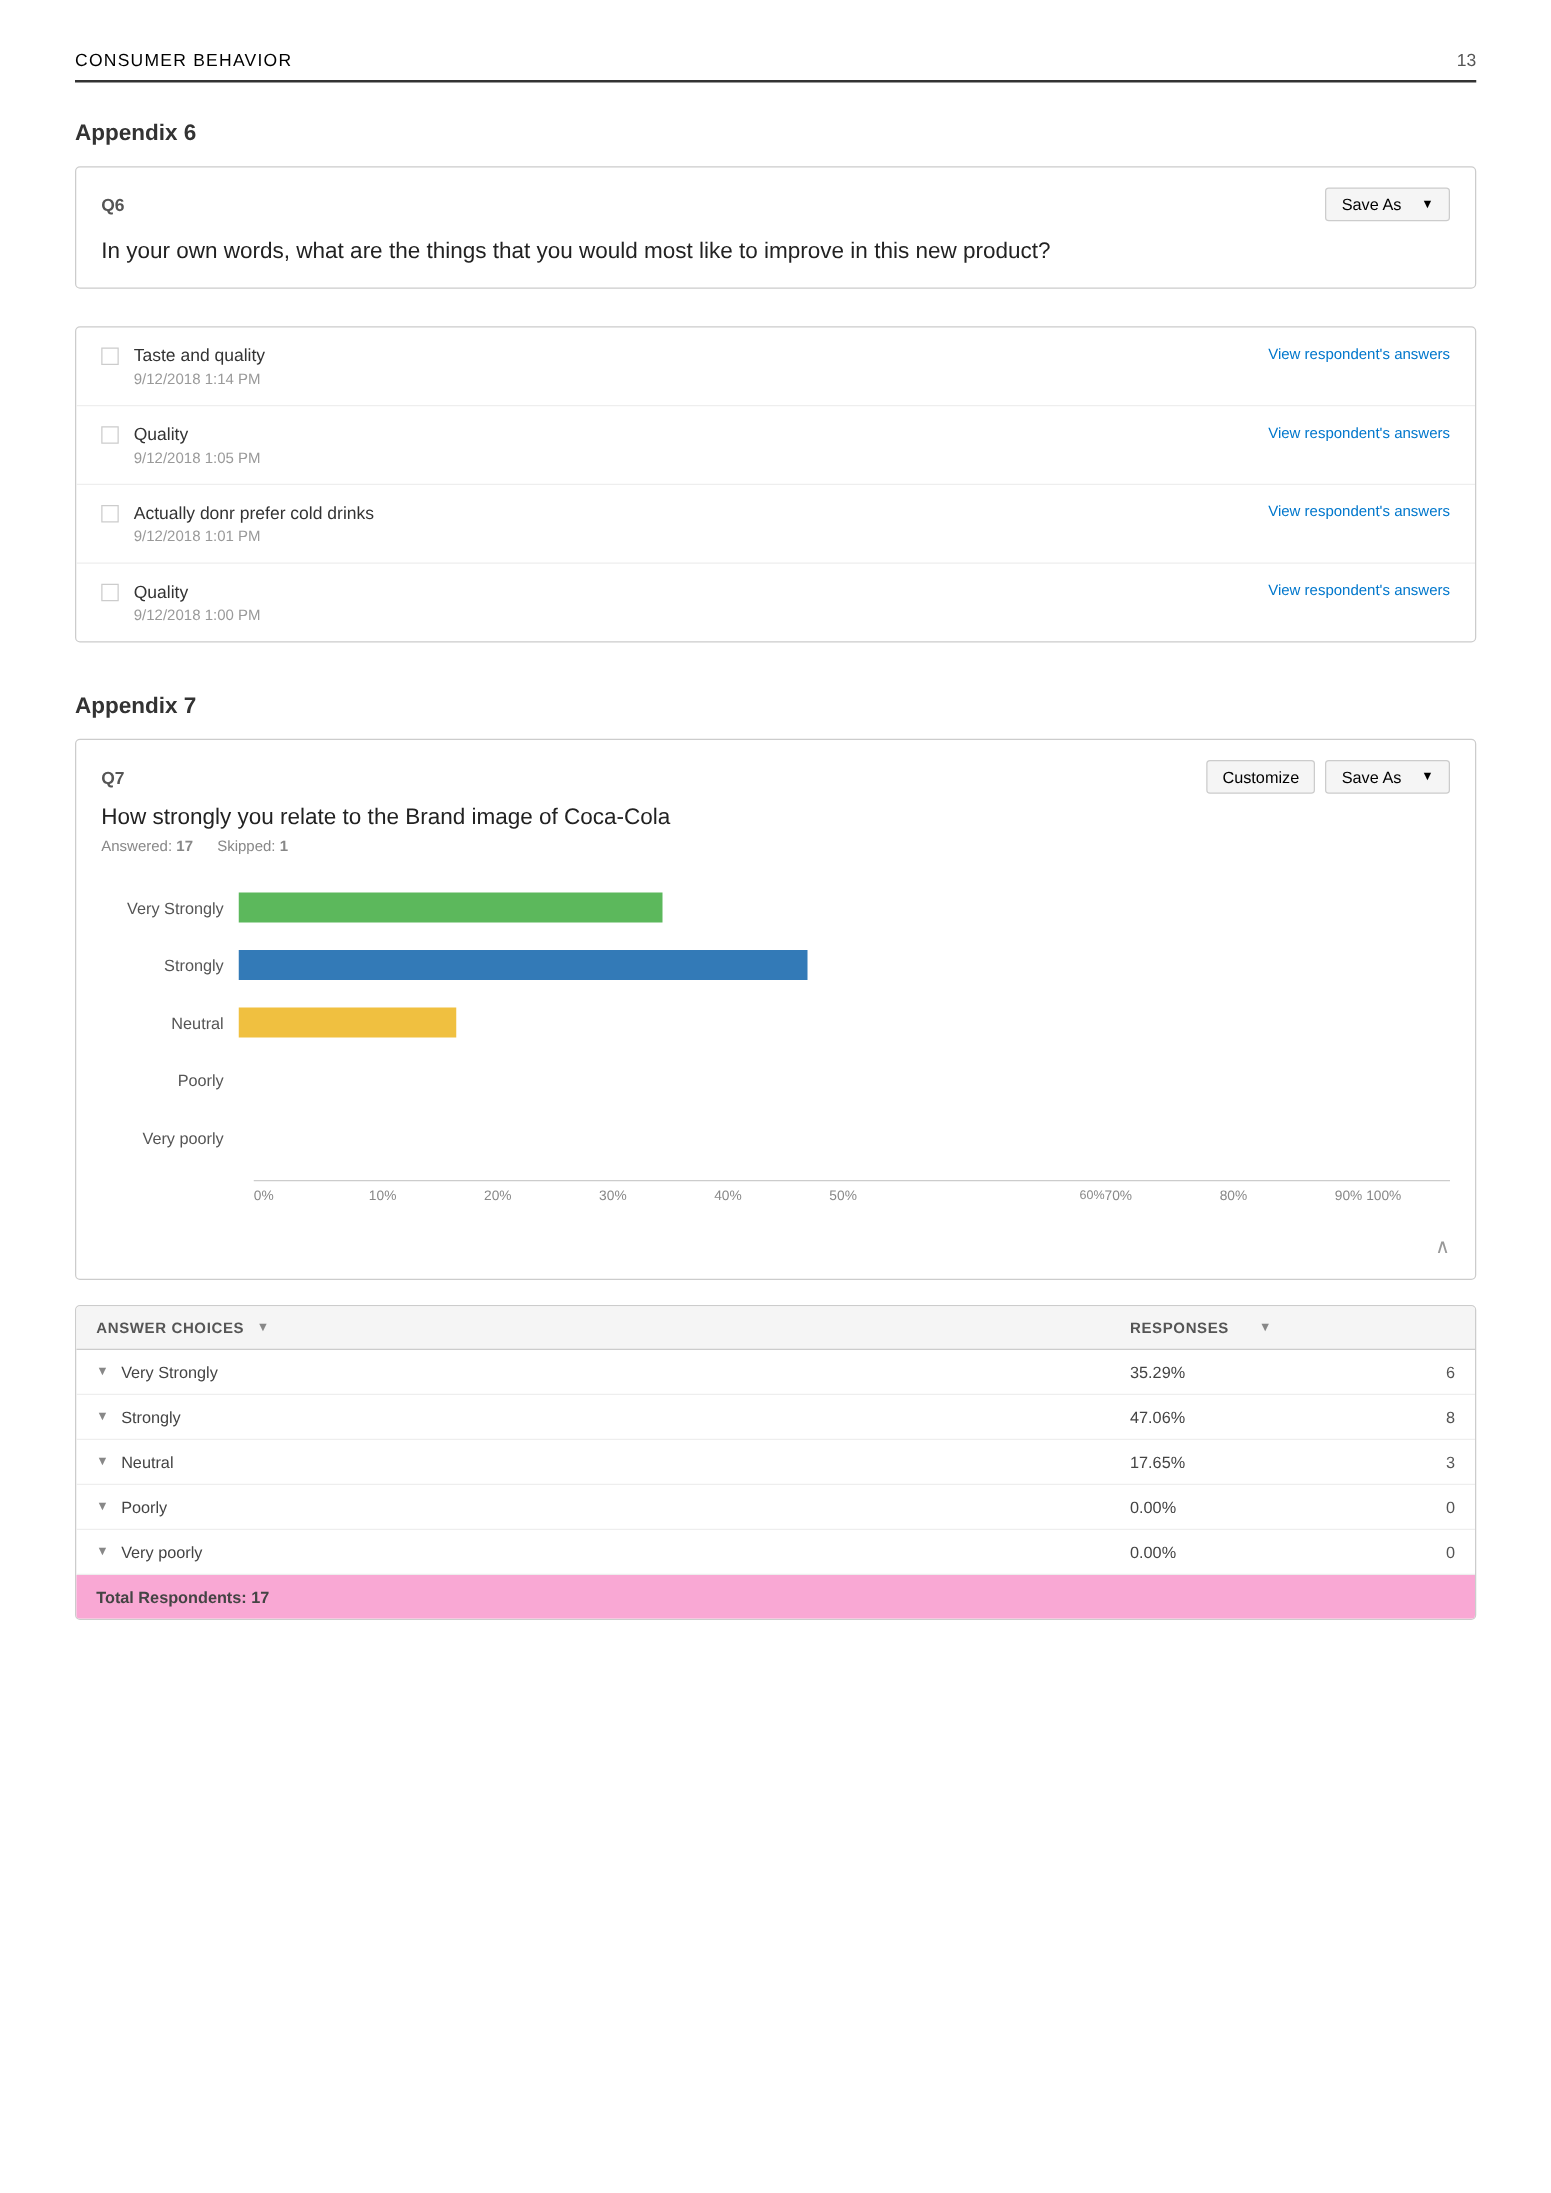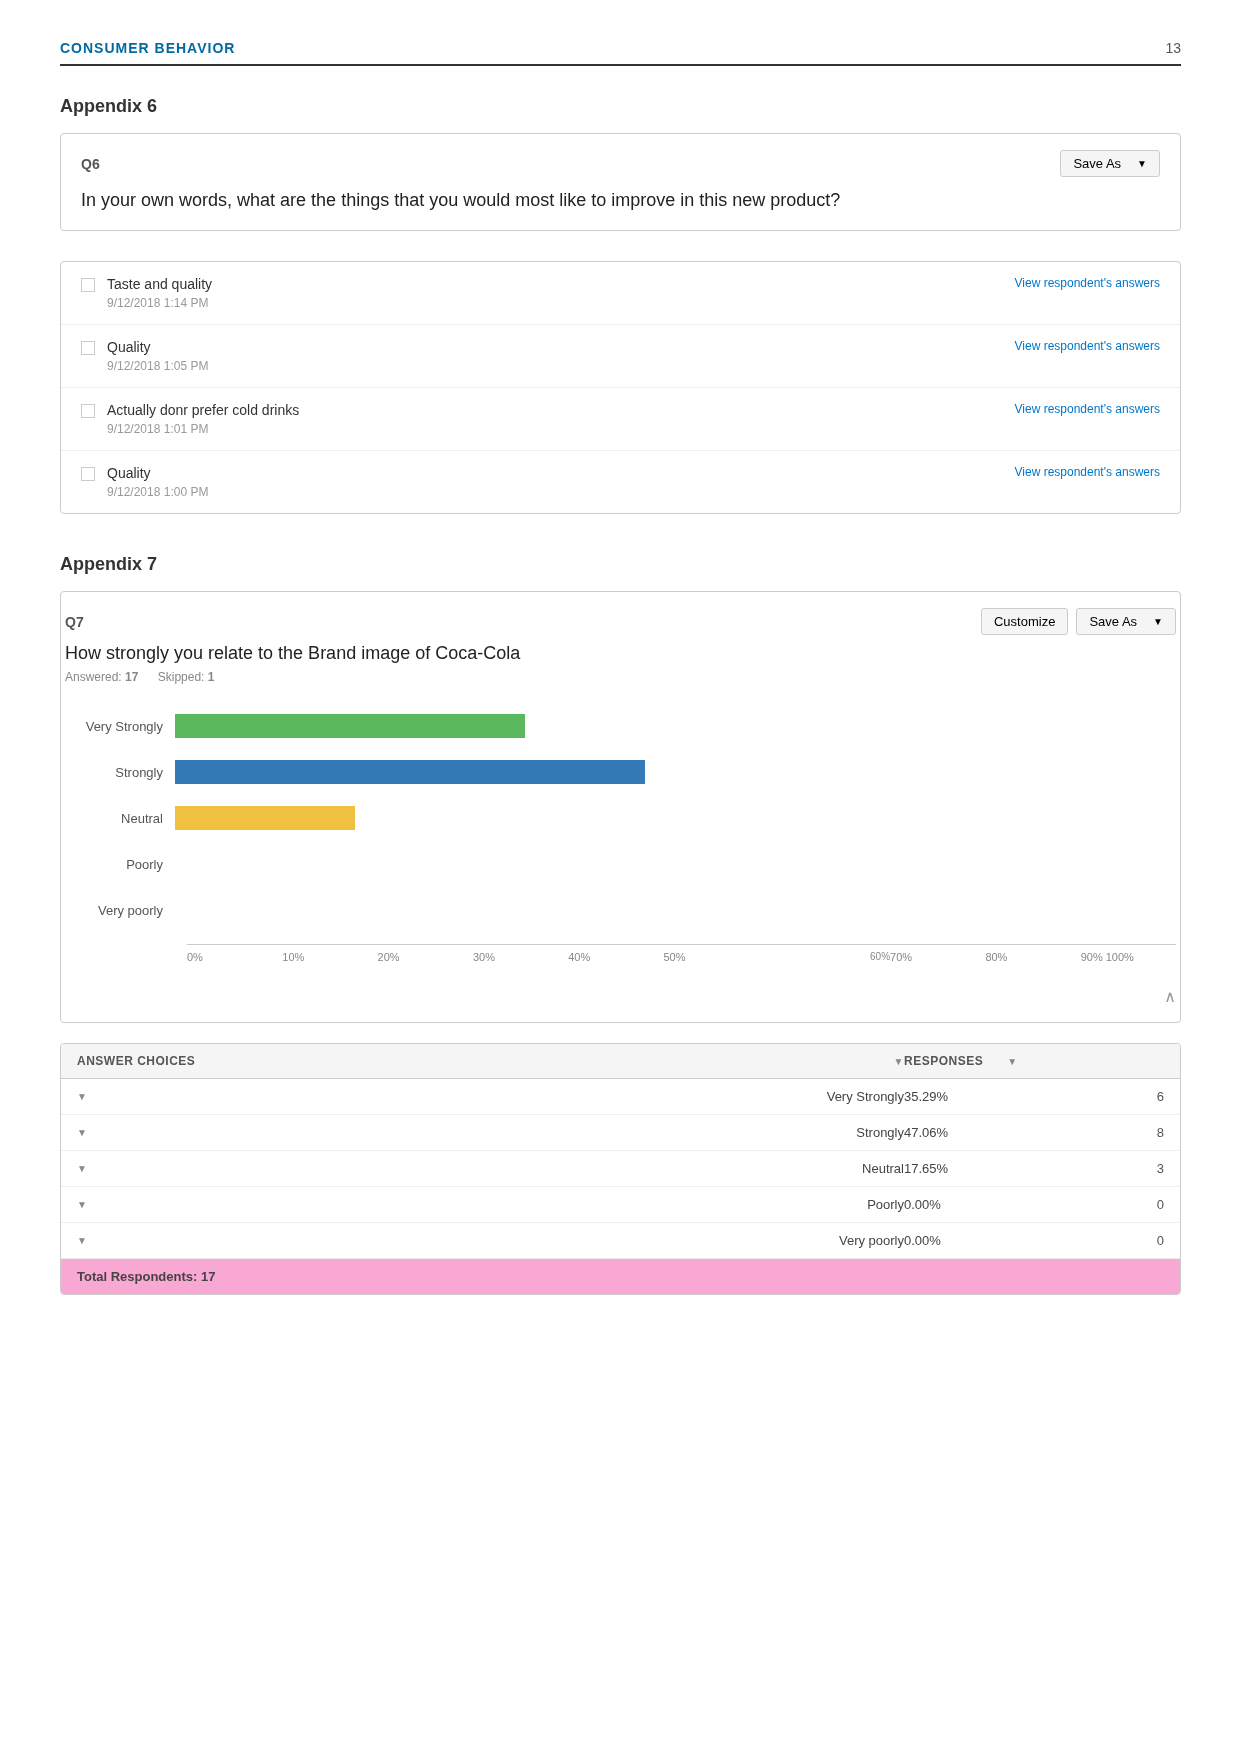--- a/index.html
+++ b/index.html
@@ -16,24 +16,24 @@
     .page-header {
       display: flex;
       justify-content: space-between;
       align-items: center;
       border-bottom: 2px solid #333;
       padding-bottom: 8px;
       margin-bottom: 30px;
     }
     .page-header-title {
       font-size: 14px;
-      font-weight: bold;
+      font-weight: normal;
       letter-spacing: 1px;
       text-transform: uppercase;
-      color: #0369a1;
+      color: #000000;
     }
     .page-number {
       font-size: 14px;
       color: #555;
     }
 
     
     .appendix-heading {
       font-size: 18px;
       font-weight: bold;
@@ -129,21 +129,21 @@
     
     .responses-box-wrapper {
       position: relative;
       margin-top: 12px;
     }
 
     
     .q7-box {
       border: 1px solid #ccc;
       border-radius: 4px;
-      padding: 16px 4px;
+      padding: 16px 20px;
       margin-bottom: 20px;
     }
     .q7-header {
       display: flex;
       justify-content: space-between;
       align-items: center;
       margin-bottom: 8px;
     }
     .q7-buttons {
       display: flex;
@@ -222,21 +222,21 @@
       display: flex;
       background: #f5f5f5;
       border-bottom: 1px solid #ccc;
       padding: 10px 16px;
       font-size: 12px;
       font-weight: bold;
       text-transform: uppercase;
       color: #555;
       letter-spacing: 0.5px;
     }
-    .col-choice { flex: 1; display: flex; align-items: center; gap: 24px; justify-content: space-between; }
+    .col-choice { flex: 1; display: flex; align-items: center; gap: 10px; }
     .col-response { width: 200px; display: flex; align-items: center; gap: 24px; }
     .col-count { width: 60px; text-align: right; }
     .answer-row {
       display: flex;
       padding: 10px 16px;
       border-bottom: 1px solid #eee;
       font-size: 13px;
       color: #444;
       align-items: center;
     }

